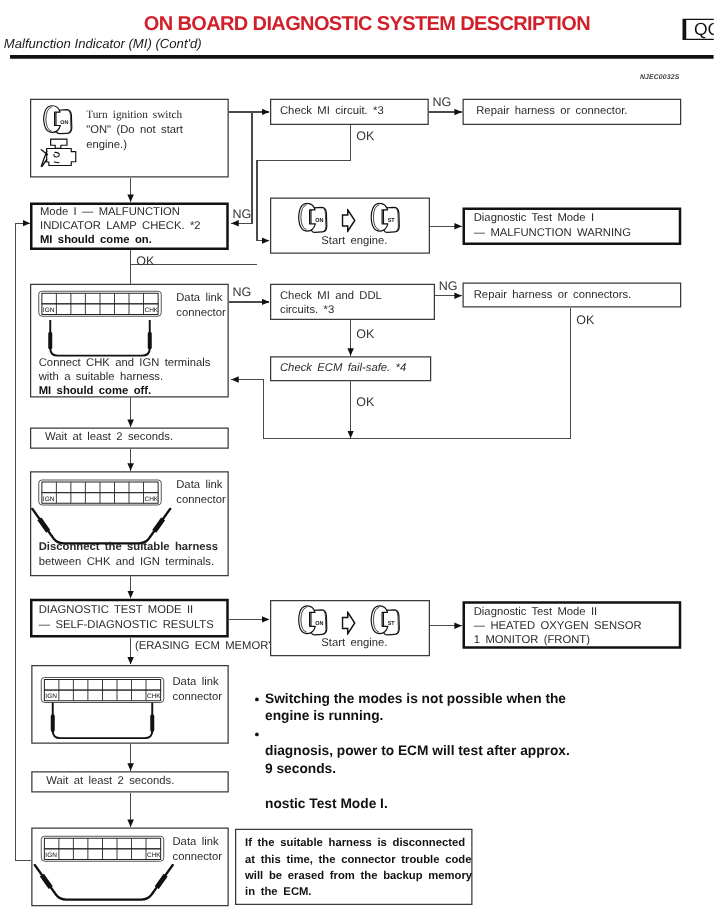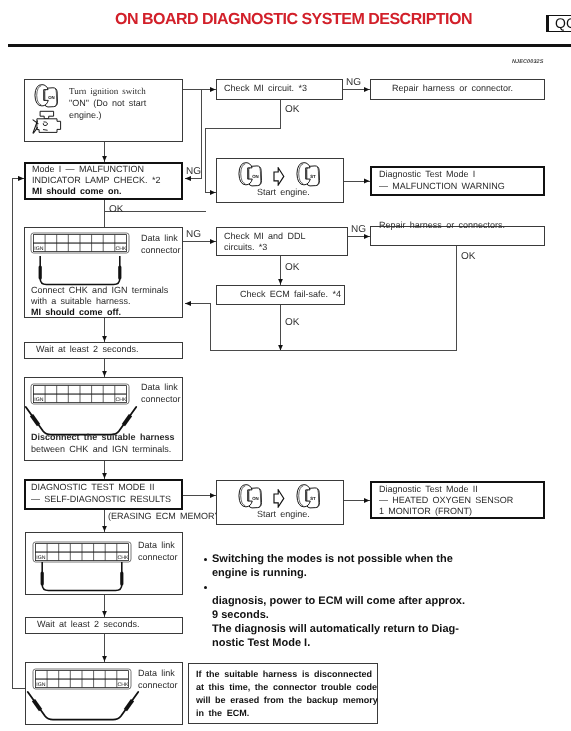--- a/index.html
+++ b/index.html
@@ -38,20 +38,21 @@
   .bullet{position:absolute;width:3px;height:3px;border-radius:50%;background:#111;}
   .warnbox{position:absolute;box-sizing:border-box;border:1px solid #3a3a3a;background:#fff;}
   .warn{position:absolute;font:bold 9px/12px "Liberation Sans",sans-serif;color:#111;white-space:nowrap;word-spacing:2.1px;}
 </style>
 </head>
 <body>
 
 <div class="pg">
 
   <div id="hdr-title">ON BOARD DIAGNOSTIC SYSTEM DESCRIPTION</div>
+  <div id="hdr-sub">Malfunction Indicator (MI) (Cont'd)</div>
   <div id="hdr-badge">QG</div>
   <div id="hdr-rule"></div>
   <div id="sec-ref">NJEC0032S</div>
 
   <svg class="wires" viewBox="0 0 571 731">
     <defs>
       <marker id="ah" markerWidth="7" markerHeight="7" refX="6" refY="3" orient="auto" markerUnits="userSpaceOnUse">
         <path d="M0,0.4 L6,3 L0,5.6 z" fill="#111"></path>
       </marker>
     </defs>
@@ -133,21 +134,21 @@
 
   <div class="box thick" style="left:24px;top:162px;width:159px;height:38px;"></div>
   <div class="tx" style="left:32px;top:164px;">Mode I — MALFUNCTION</div>
   <div class="tx" style="left:32px;top:175px;">INDICATOR LAMP CHECK. *2</div>
   <div class="tx b" style="left:32px;top:186px;">MI should come on.</div>
 
   <div class="box" style="left:216px;top:79px;width:127px;height:21px;"></div>
   <div class="tx" style="left:224px;top:83px;">Check MI circuit. *3</div>
 
   <div class="box" style="left:370px;top:79px;width:175px;height:21px;"></div>
-  <div class="tx" style="left:392px;top:83px;text-align:right;">Repair harness or connector.</div>
+  <div class="tx" style="left:381px;top:83px;text-align:right;">Repair harness or connector.</div>
 
   <div class="box" style="left:216px;top:158px;width:128px;height:45px;"></div>
   <div class="tx" style="left:257px;top:187px;">Start engine.</div>
   <span class="keyicon" style="left:238px;top:162px;width:25px;height:25px;">
       <svg viewBox="0.6 0.6 24 23" preserveAspectRatio="none">
         <path d="M13.2,4.6 L18.8,4.2 Q22.4,4.2 22.8,8.2 L23.1,17.8 Q23.1,22.1 19.6,22.3 L14.0,22.6 Q11.1,22.6 11.0,19.3 L10.9,7.6 Q11.0,4.8 13.2,4.6 Z" fill="#fff" stroke="#111" stroke-width="0.9" stroke-linejoin="round"></path>
         <path d="M21.0,5.2 Q22.0,6.4 22.1,9.3 L22.4,18.6 Q22.3,21.2 20.6,21.9" fill="none" stroke="#111" stroke-width="0.6"></path>
         <path d="M14.1,6.0 Q12.6,1.2 8.2,1.2 Q1.9,1.2 1.5,11.4 Q1.9,21.6 8.2,21.6 Q12.8,21.6 14.3,16.3 L9.9,16.3 L9.9,6.0 Z" fill="#fff" stroke="#111" stroke-width="0.9" stroke-linejoin="round"></path>
         <path d="M7.6,2.3 Q3.5,3.2 3.2,11.4 Q3.5,19.7 7.6,20.6" fill="none" stroke="#111" stroke-width="0.6"></path>
         <text x="14.2" y="15.2" font-family="Liberation Sans" font-size="4.2" fill="#111" font-weight="bold">ON</text>
@@ -196,24 +197,24 @@
   <div class="tx" style="left:31px;top:296px;">with a suitable harness.</div>
   <div class="tx b" style="left:31px;top:307px;">MI should come off.</div>
   <div class="tx" style="left:141px;top:233px;">Data link</div>
   <div class="tx" style="left:141px;top:245px;">connector</div>
 
   <div class="box" style="left:216px;top:227px;width:132px;height:29px;"></div>
   <div class="tx" style="left:224px;top:231px;">Check MI and DDL</div>
   <div class="tx" style="left:224px;top:242px;">circuits. *3</div>
 
   <div class="box" style="left:370px;top:226px;width:175px;height:20px;"></div>
-  <div class="tx" style="left:379px;top:220px;">Repair harness or connectors.</div>
+  <div class="tx" style="left:379px;top:230px;">Repair harness or connectors.</div>
 
   <div class="box" style="left:216px;top:285px;width:129px;height:20px;"></div>
-  <div class="tx" style="left:240px;top:289px;">Check ECM fail-safe. *4</div>
+  <div class="tx" style="left:224px;top:289px;font-style:italic;">Check ECM fail-safe. *4</div>
 
   <div class="box" style="left:24px;top:342px;width:159px;height:17px;"></div>
   <div class="tx" style="left:36px;top:344px;">Wait at least 2 seconds.</div>
 
   <div class="box" style="left:24px;top:377px;width:159px;height:84px;"></div>
   <span class="dlc" style="left:30px;top:379px;width:100px;height:32px;">
       <svg viewBox="0 0 100 32">
         <path d="M3.5,5.0 Q1.0,5.0 1.0,7.5 L1.0,22.0 Q1.0,25.0 3.5,25.0 L96.5,25.0 Q99,25.0 99,22.0 L99,7.5 Q99,5.0 96.5,5.0 Z" fill="#fff" stroke="#555" stroke-width="0.8"></path>
         <g stroke="#222" stroke-width="0.8" fill="#fff">
           <rect x="3.5" y="6.6" width="93" height="8.4"></rect>
@@ -332,23 +333,22 @@
   <div class="lbl" style="left:186px;top:229px;">NG</div>
   <div class="lbl" style="left:351px;top:224px;">NG</div>
   <div class="lbl" style="left:285px;top:262px;">OK</div>
   <div class="lbl" style="left:461px;top:251px;">OK</div>
   <div class="lbl" style="left:285px;top:317px;">OK</div>
 
   <div class="bullet" style="left:204px;top:558px;"></div>
   <div class="note" style="left:212px;top:552px;">Switching the modes is not possible when the</div>
   <div class="note" style="left:212px;top:566px;">engine is running.</div>
   <div class="bullet" style="left:204px;top:586px;"></div>
-  <div class="note" style="left:212px;top:594px;">diagnosis, power to ECM will come after approx.</div>
+  <div class="note" style="left:212px;top:594px;">diagnosis, power to ECM will test after approx.</div>
   <div class="note" style="left:212px;top:608px;">9 seconds.</div>
-  <div class="note" style="left:212px;top:622px;">The diagnosis will automatically return to Diag-</div>
   <div class="note" style="left:212px;top:636px;">nostic Test  Mode I.</div>
 
   <div class="warnbox" style="left:188px;top:663px;width:190px;height:61px;"></div>
   <div class="warn" style="left:196px;top:668px;">If the suitable harness is disconnected</div>
   <div class="warn" style="left:196px;top:681px;">at this time, the connector trouble code</div>
   <div class="warn" style="left:196px;top:694px;">will be erased from the backup memory</div>
   <div class="warn" style="left:196px;top:707px;">in the ECM.</div>
 
 </div>
 

